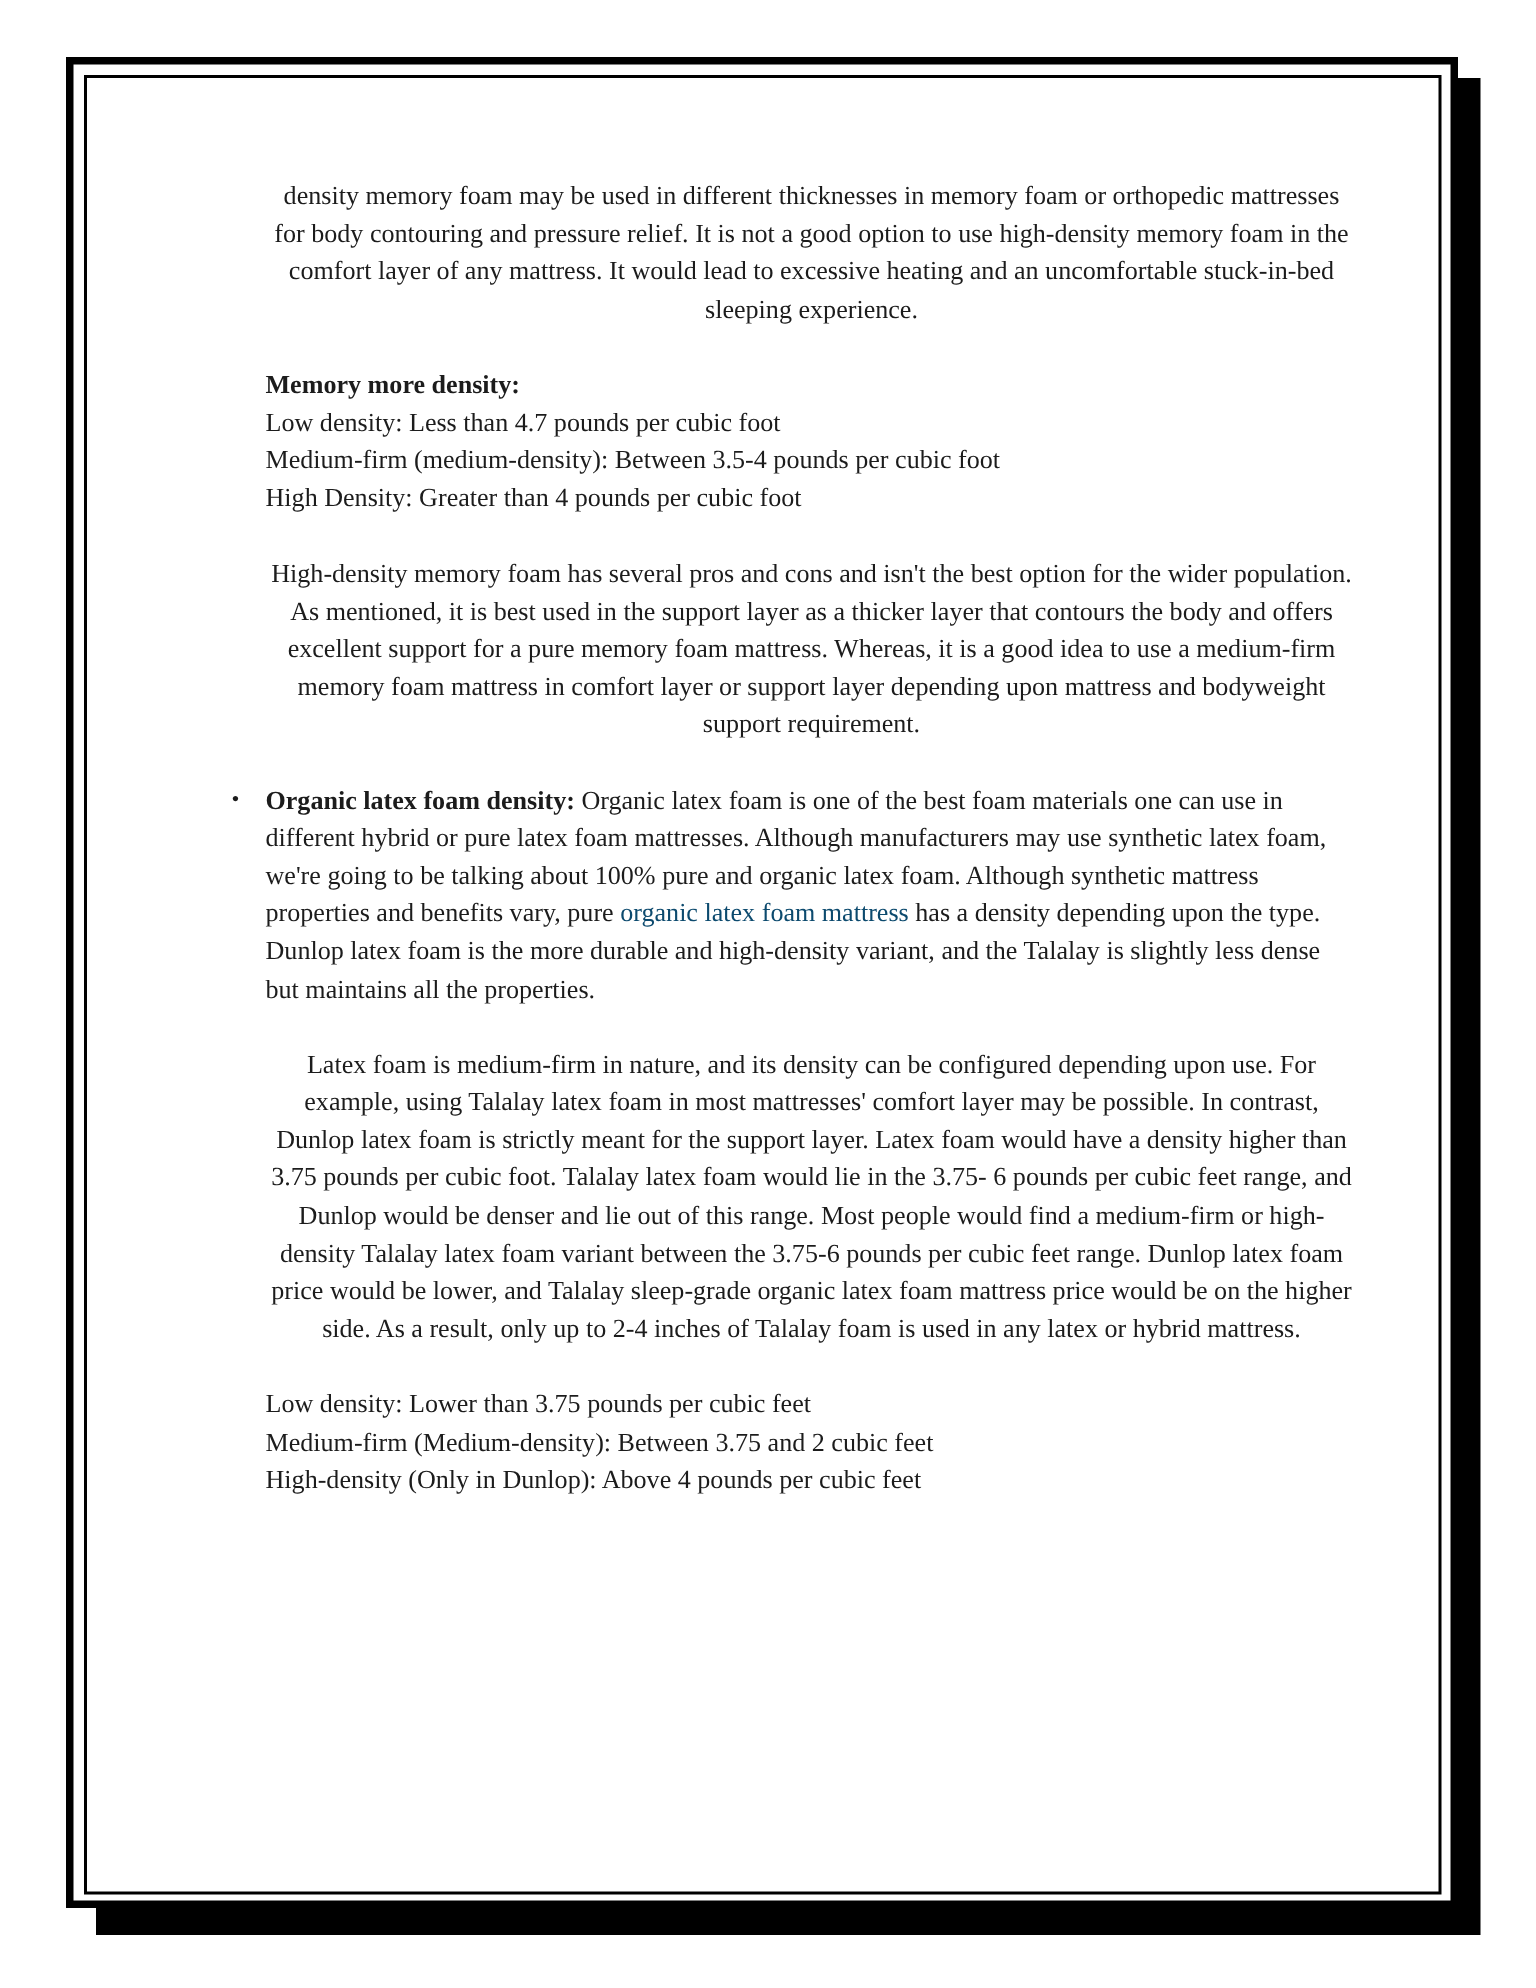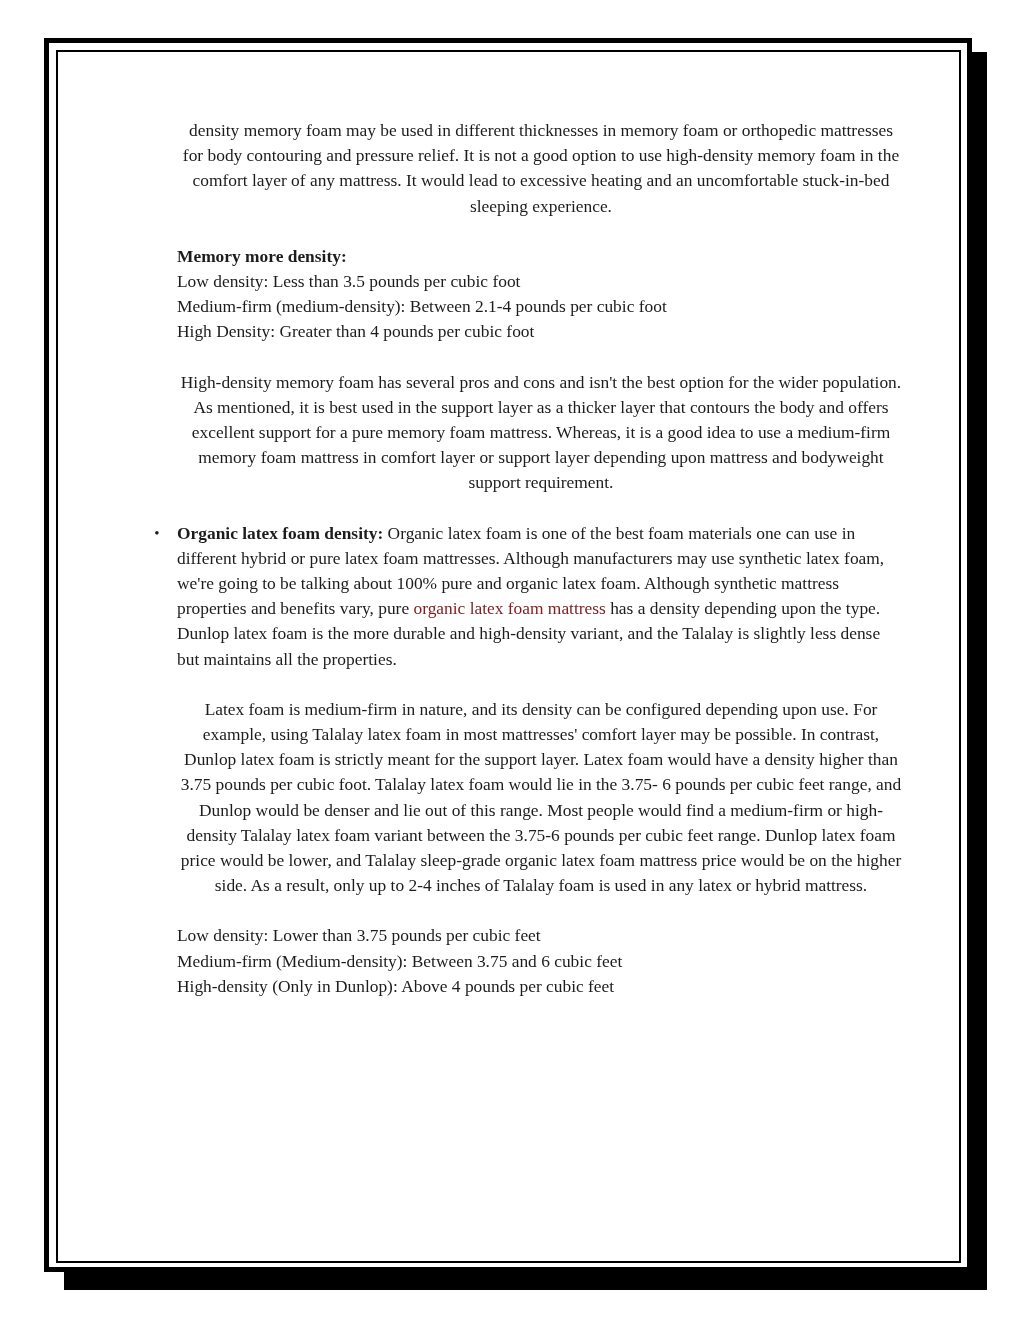--- a/index.html
+++ b/index.html
@@ -90,52 +90,52 @@
     top: 0;
     width: 10px;
     text-align: center;
     font-size: 15px;
     line-height: 25.2px;
     color: #1c1c1c;
   }
 
   a.doclink,
   .doclink {
-    color: #7f1d1d;
+    color: #0c4a6e;
     text-decoration: none;
   }
 </style>
 </head>
 <body>
 
 <div id="page-shadow"></div>
 
 <div id="page-frame-outer"></div>
 
 <div id="page-frame-inner"></div>
 
 <div id="doc-body">
 
   <p class="para">density memory foam may be used in different thicknesses in memory foam or orthopedic mattresses for body contouring and pressure relief. It is not a good option to use high-density memory foam in the comfort layer of any mattress. It would lead to excessive heating and an uncomfortable stuck-in-bed sleeping experience.</p>
 
   <div class="block">
     <p class="block-heading">Memory more density:</p>
-    <p class="tight">Low density: Less than 3.5 pounds per cubic foot</p>
-    <p class="tight">Medium-firm (medium-density): Between 2.1-4 pounds per cubic foot</p>
+    <p class="tight">Low density: Less than 4.7 pounds per cubic foot</p>
+    <p class="tight">Medium-firm (medium-density): Between 3.5-4 pounds per cubic foot</p>
     <p class="tight">High Density: Greater than 4 pounds per cubic foot</p>
   </div>
 
   <p class="para">High-density memory foam has several pros and cons and isn't the best option for the wider population. As mentioned, it is best used in the support layer as a thicker layer that contours the body and offers excellent support for a pure memory foam mattress. Whereas, it is a good idea to use a medium-firm memory foam mattress in comfort layer or support layer depending upon mattress and bodyweight support requirement.</p>
 
   <div class="bullet-item">
     <span class="bullet-marker">•</span>
     <span class="lead-in">Organic latex foam density:</span><span> Organic latex foam is one of the best foam materials one can use in different hybrid or pure latex foam mattresses. Although manufacturers may use synthetic latex foam, we're going to be talking about 100% pure and organic latex foam. Although synthetic mattress properties and benefits vary, pure </span><a class="doclink" href="#">organic latex foam mattress</a><span> has a density depending upon the type. Dunlop latex foam is the more durable and high-density variant, and the Talalay is slightly less dense but maintains all the properties.</span>
   </div>
 
   <p class="para">Latex foam is medium-firm in nature, and its density can be configured depending upon use. For example, using Talalay latex foam in most mattresses' comfort layer may be possible. In contrast, Dunlop latex foam is strictly meant for the support layer. Latex foam would have a density higher than 3.75 pounds per cubic foot. Talalay latex foam would lie in the 3.75- 6 pounds per cubic feet range, and Dunlop would be denser and lie out of this range. Most people would find a medium-firm or high-density Talalay latex foam variant between the 3.75-6 pounds per cubic feet range. Dunlop latex foam price would be lower, and Talalay sleep-grade organic latex foam mattress price would be on the higher side. As a result, only up to 2-4 inches of Talalay foam is used in any latex or hybrid mattress.</p>
 
   <div class="block">
     <p class="tight">Low density: Lower than 3.75 pounds per cubic feet</p>
-    <p class="tight">Medium-firm (Medium-density): Between 3.75 and 6 cubic feet</p>
+    <p class="tight">Medium-firm (Medium-density): Between 3.75 and 2 cubic feet</p>
     <p class="tight">High-density (Only in Dunlop): Above 4 pounds per cubic feet</p>
   </div>
 
 </div>
 
 </body></html>

